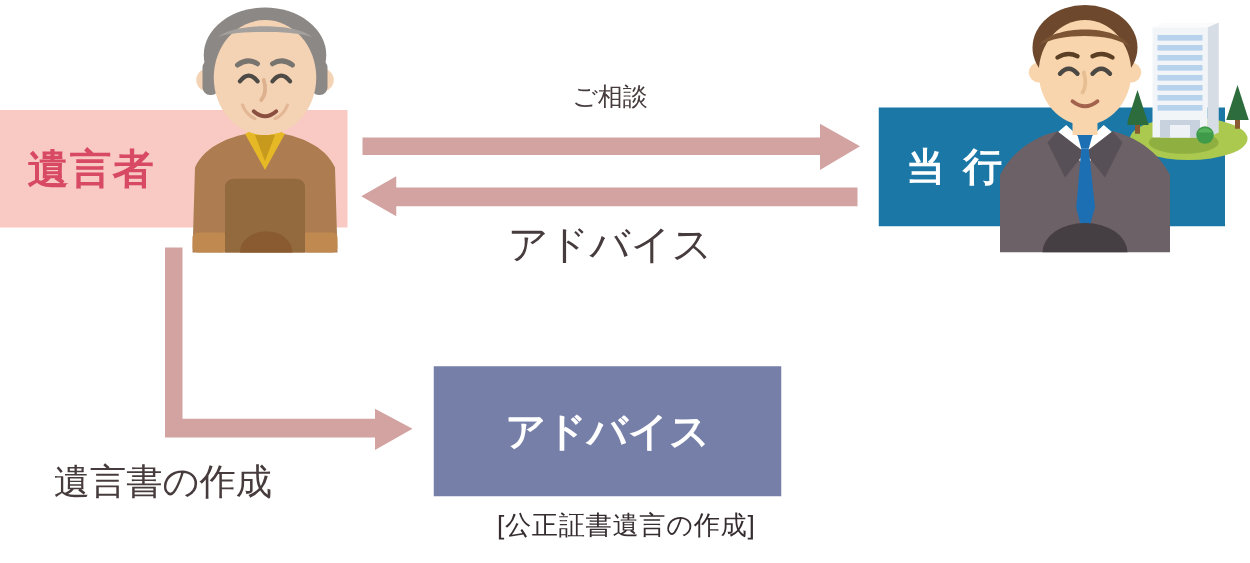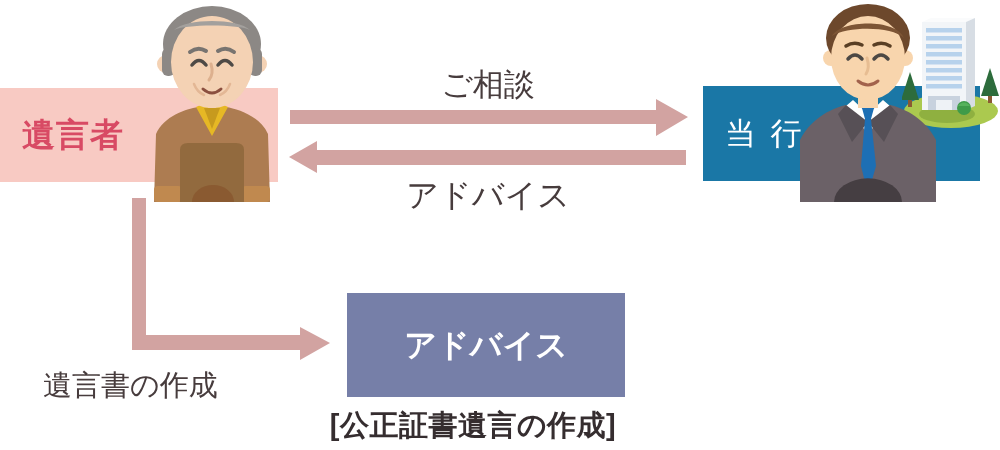--- a/index.html
+++ b/index.html
@@ -9,40 +9,40 @@
   }
   .node{position:absolute;}
   .testator-box{left:0;top:88px;width:278px;height:94px;background:var(--box-pink);}
   .testator-box .label{
     position:absolute;left:22px;top:0;height:94px;line-height:94px;
     font-size:33px;font-weight:bold;color:var(--box-pink-text);letter-spacing:1px;
   }
   .bank-box{left:703px;top:86px;width:277px;height:95px;background:var(--box-blue);}
   .bank-box .label{
     position:absolute;left:22px;top:0;height:95px;line-height:95px;
-    font-size:31px;font-weight:normal;color:var(--box-label-light);letter-spacing:3px;
+    font-size:31px;font-weight:bold;color:var(--box-label-light);letter-spacing:3px;
   }
   .notary-box{left:347px;top:293px;width:278px;height:104px;background:var(--box-purple);
     display:flex;flex-direction:column;justify-content:center;align-items:center;}
   .notary-box .line{
     font-size:32px;font-weight:bold;color:var(--box-label-light);line-height:40px;text-align:center;
   }
   .illus{position:absolute;}
   .illus-testator{left:146px;top:2px;}
   .illus-banker{left:788px;top:0;}
   .illus-building{left:902px;top:18px;}
   .arrows-layer{position:absolute;left:0;top:0;width:1000px;height:450px;}
   .arrow-shape{fill:var(--arrow);}
   .flow-label{position:absolute;color:var(--label-text);text-align:right;}
-  .consult-label{left:290px;top:64px;width:396px;text-align:center;font-size:31px;}
+  .consult-label{left:290px;top:64px;width:396px;text-align:center;font-size:20px;}
   .advice-label{left:290px;top:174px;width:396px;text-align:center;font-size:32px;}
   .will-label{left:43px;top:366px;font-size:29px;}
   .caption{
-    position:absolute;left:273px;top:406px;width:400px;text-align:center;
-    font-size:29px;font-weight:bold;color:var(--caption-text);letter-spacing:0.5px;
+    position:absolute;left:301px;top:406px;width:400px;text-align:center;
+    font-size:21px;font-weight:normal;color:var(--caption-text);letter-spacing:0.5px;
   }
 </style>
 </head>
 <body>
 
 <div class="stage">
 
   <div class="node testator-box">
     <div class="label">遺言者</div>
   </div>

